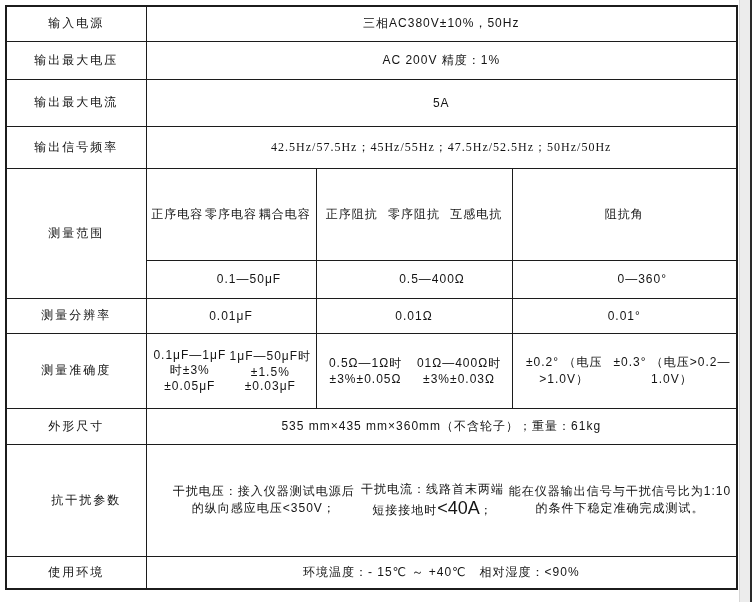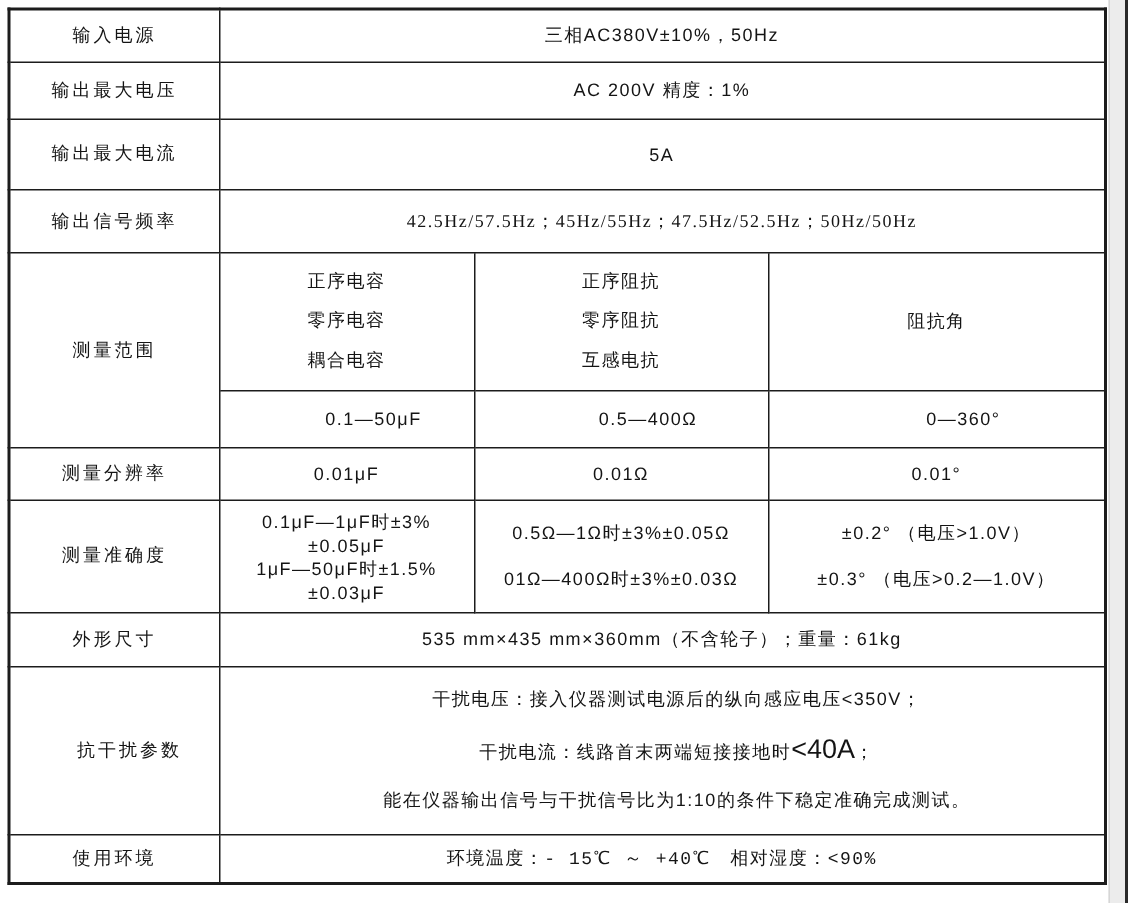--- a/index.html
+++ b/index.html
@@ -29,24 +29,24 @@
   tr.r1  td { height:35px; }
   tr.r2  td { height:38px; }
   tr.r3  td { height:47px; }
   tr.r4  td { height:42px;font-family:Liberation Serif, serif; }
   tr.r5a td { height:92px; }
   tr.r5b td { height:38px;padding-left:40px; }
   tr.r6  td { height:35px; }
   tr.r7  td { height:75px; }
   tr.r8  td { height:36px;margin-left:12px; }
   tr.r9  td { height:112px;padding-left:24px; }
-  tr.r10 td { height:33px;font-family:Liberation Mono, monospace; }
+  tr.r10 td { height:33px; }
   td.stack { padding:6px 4px; }
   td.stack .inner {
-    display:flex; flex-direction:column; justify-content:space-around;
+    display:flex; flex-direction:row; justify-content:space-around;
     align-items:center; height:100%; width:100%;
   }
   .big-val { font-size:18px; letter-spacing:0; }
 </style>
 </head>
 <body>
 
 <div class="page">
   <table class="spec-table">
     <colgroup>

